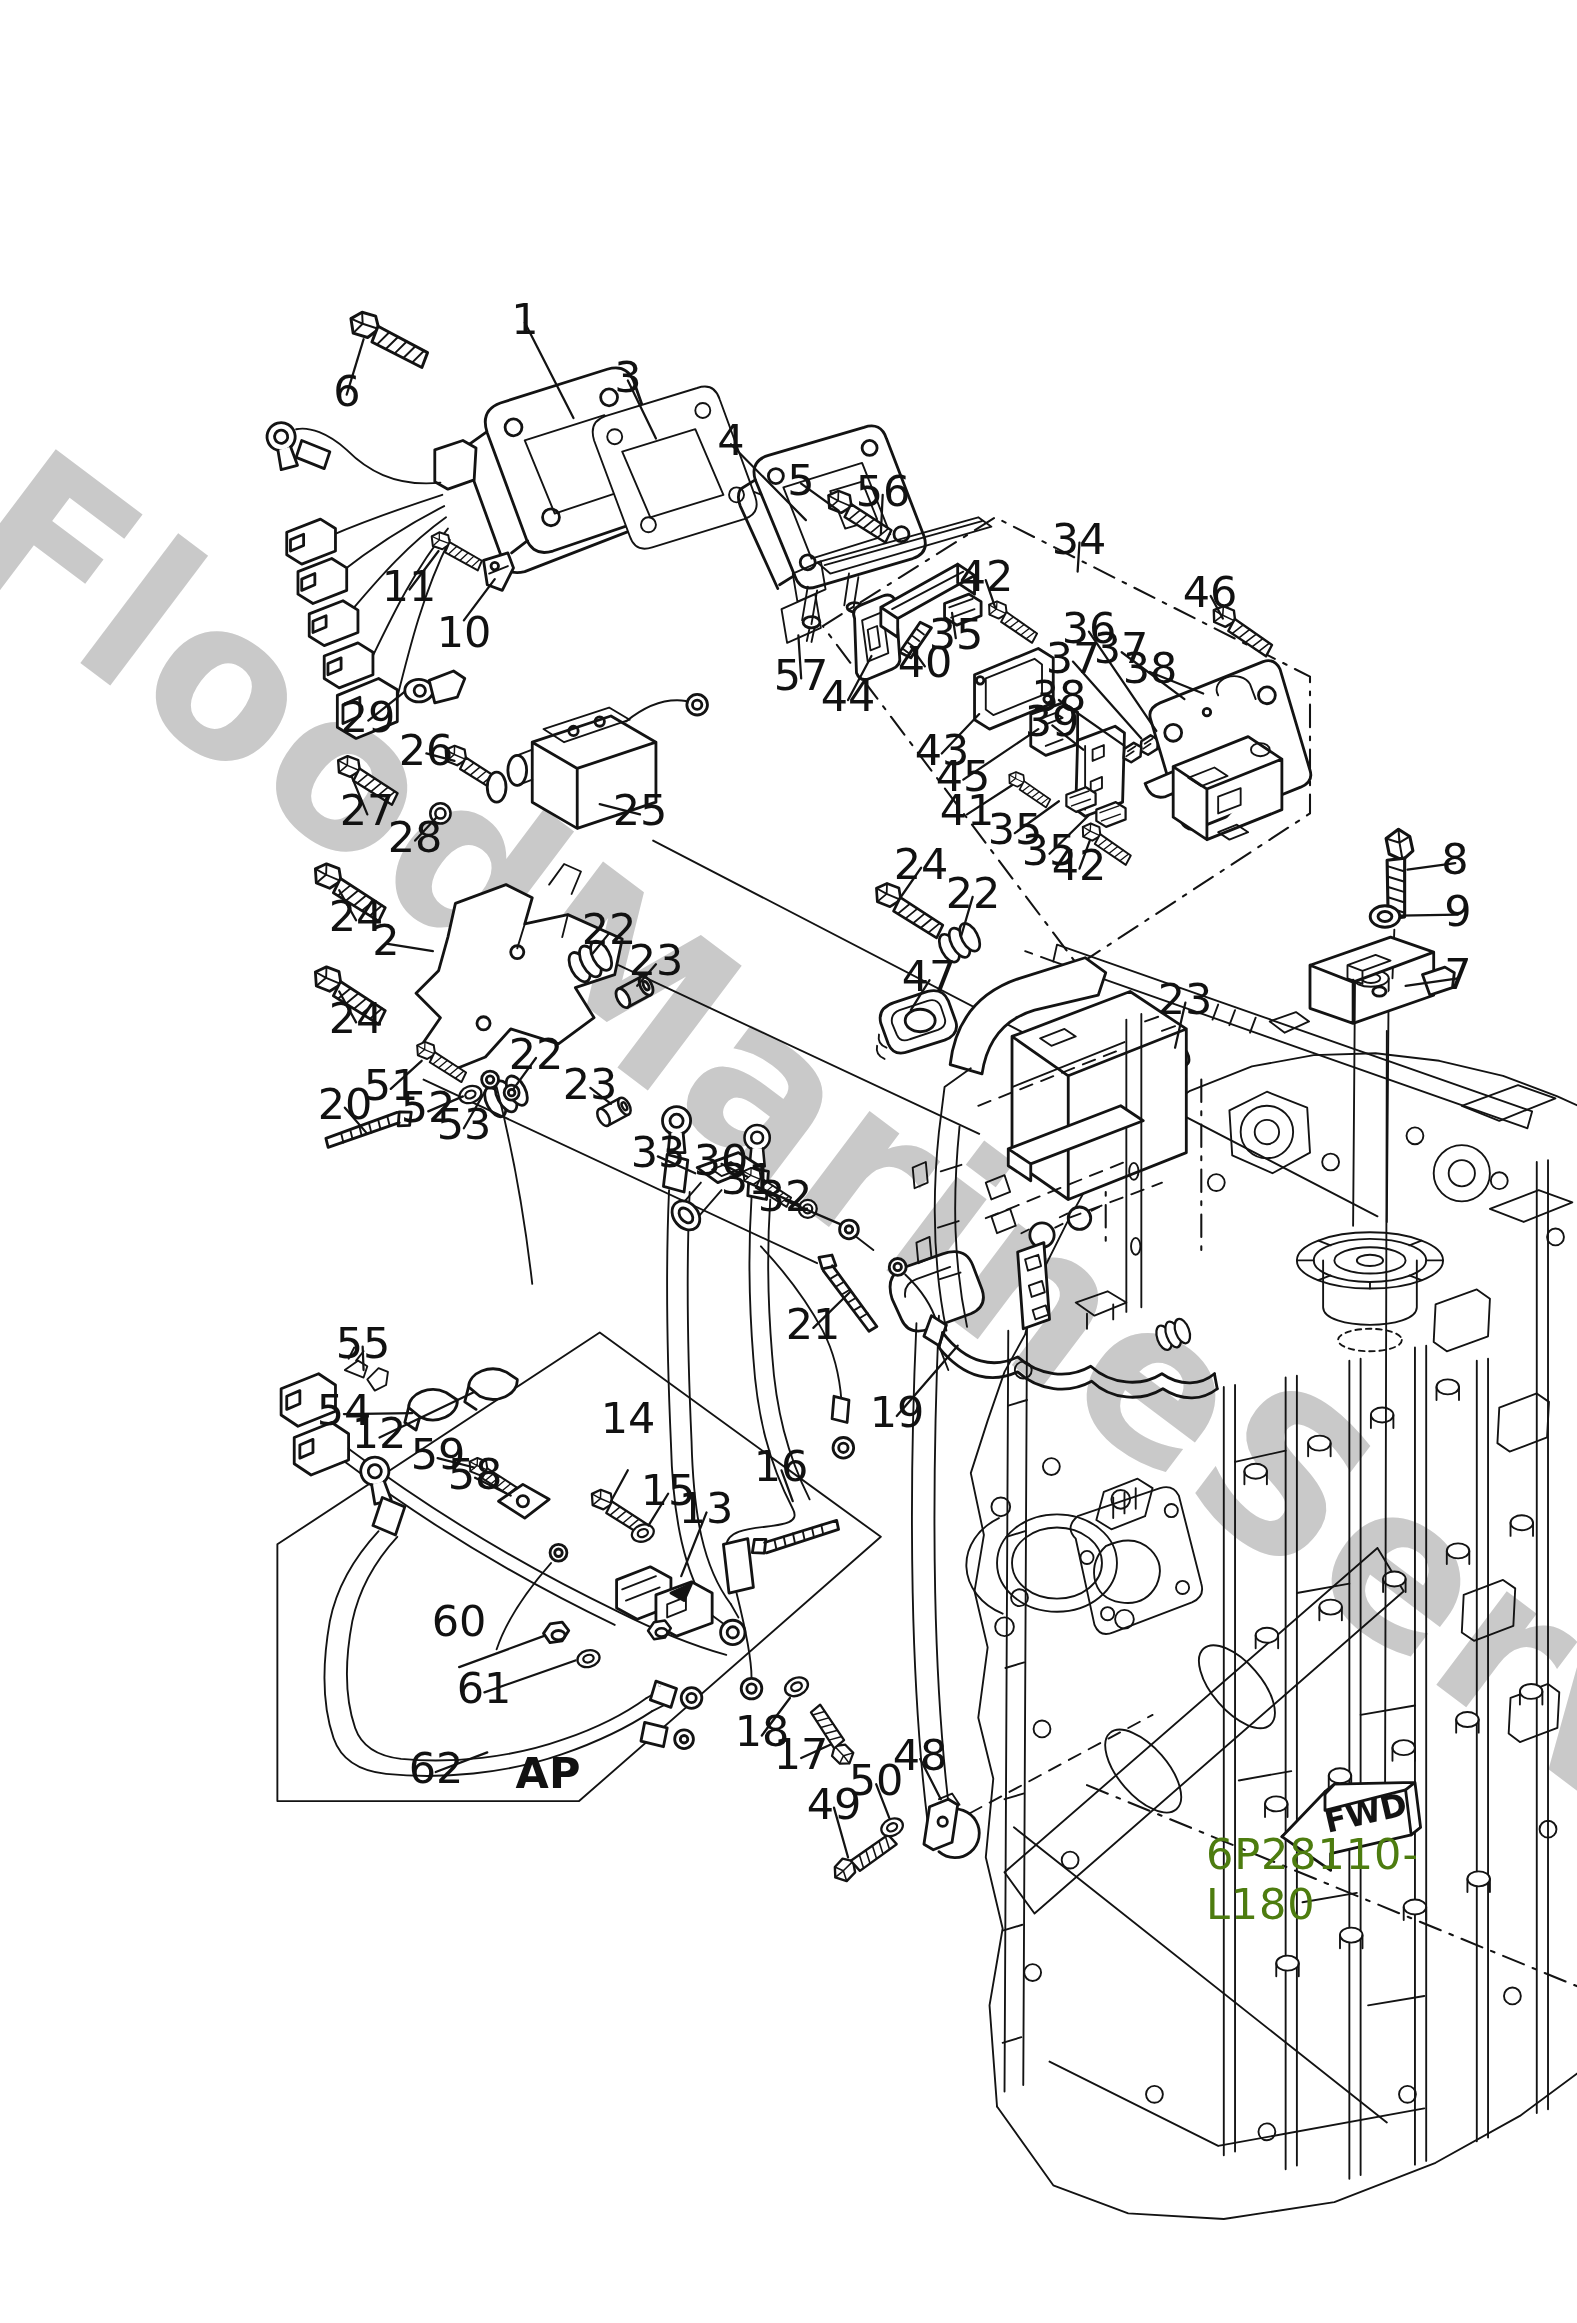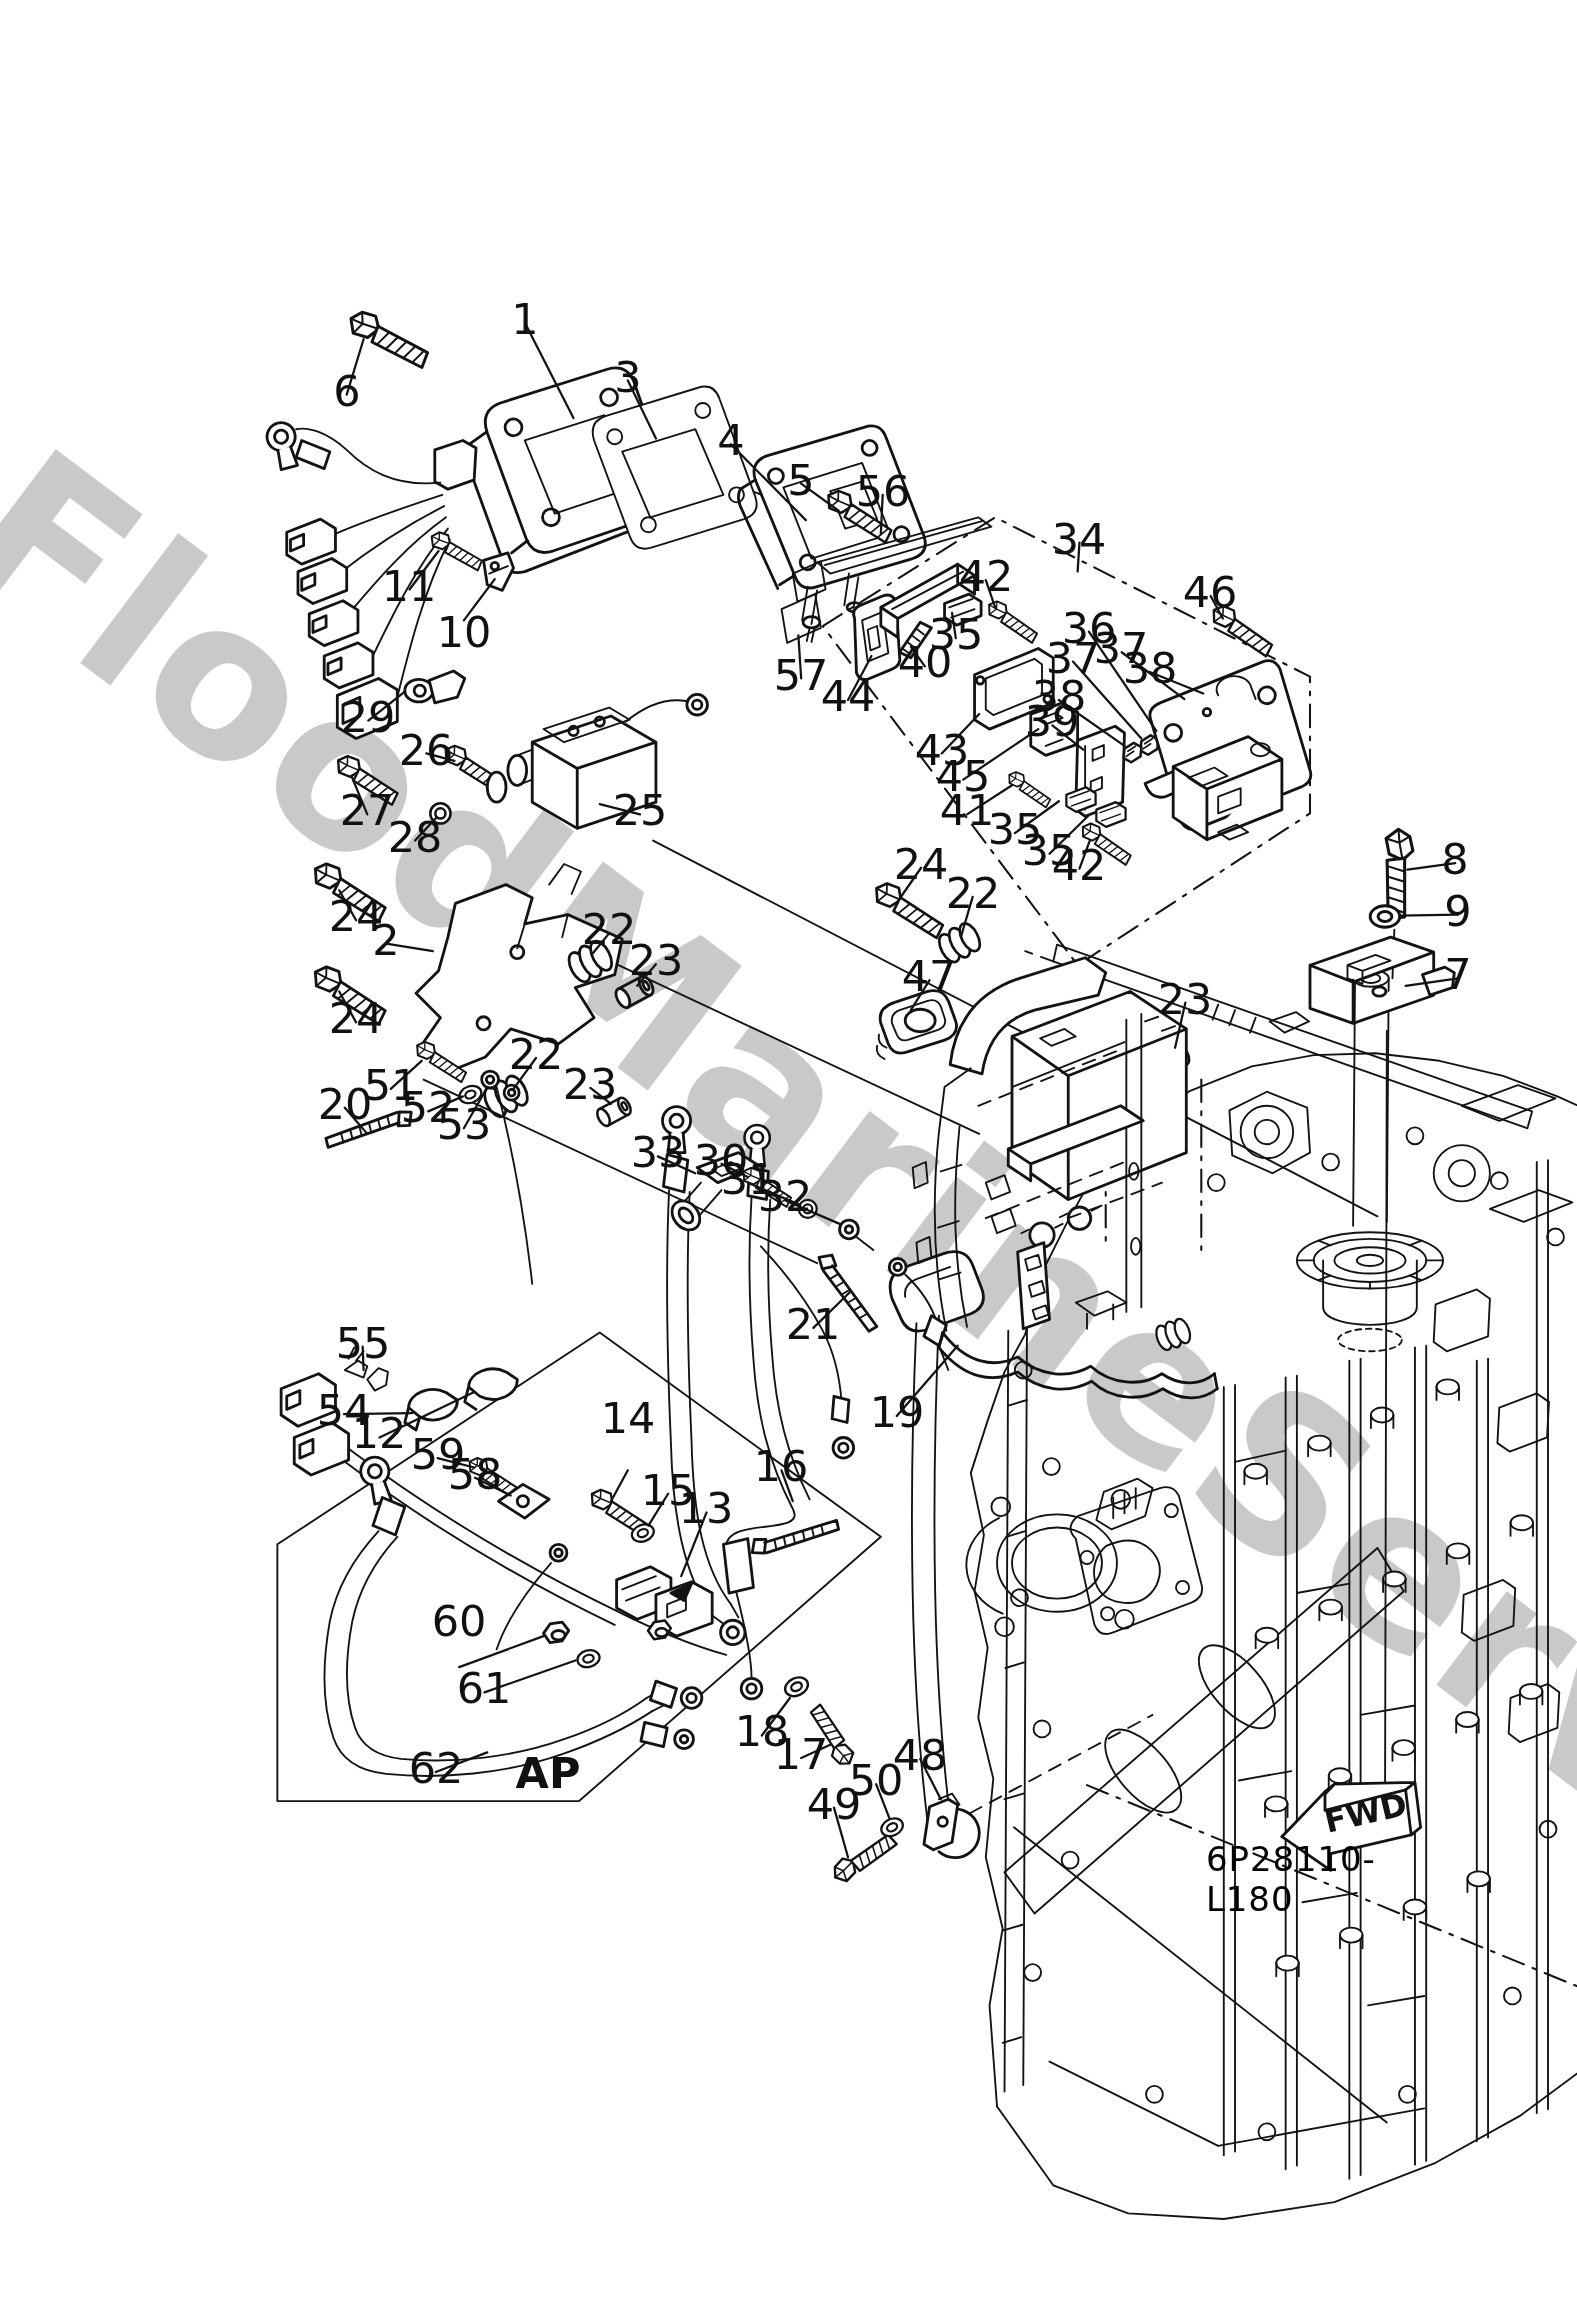--- a/index.html
+++ b/index.html
@@ -8,21 +8,21 @@
   #watermark{position:absolute;left:66px;top:403px;transform:rotate(37deg);transform-origin:0 0;
              font-size:214px;font-weight:bold;letter-spacing:3.7px;color:#c9c9c9;white-space:nowrap;
              user-select:none;z-index:0;}
   svg.art{position:absolute;left:0;top:0;z-index:1;}
   #callouts{position:absolute;left:0;top:0;width:100%;height:100%;z-index:2;}
   .callout{position:absolute;transform:translate(-50%,-50%);font-size:43px;color:#111;
            line-height:1;white-space:nowrap;}
   #ap-label{position:absolute;left:548px;top:1773px;transform:translate(-50%,-50%);
             font-size:43px;font-weight:bold;color:#111;z-index:2;}
   #drawing-number{position:absolute;left:1330px;top:1879px;transform:translate(-50%,-50%);
-            font-size:34px;color:#000000;letter-spacing:0.9px;z-index:2;}
+            font-size:43px;color:#4d7c0f;letter-spacing:0.9px;z-index:2;}
   .thin{stroke-width:2;}
   .base{stroke:#131313;fill:none;stroke-width:3;stroke-linecap:round;stroke-linejoin:round;}
   .dash1{stroke-dasharray:24 10 4 10;stroke-width:2.2;}
   .dash2{stroke-dasharray:14 10;stroke-width:2;}
 </style>
 </head>
 <body>
 
 <div id="stage">
 

